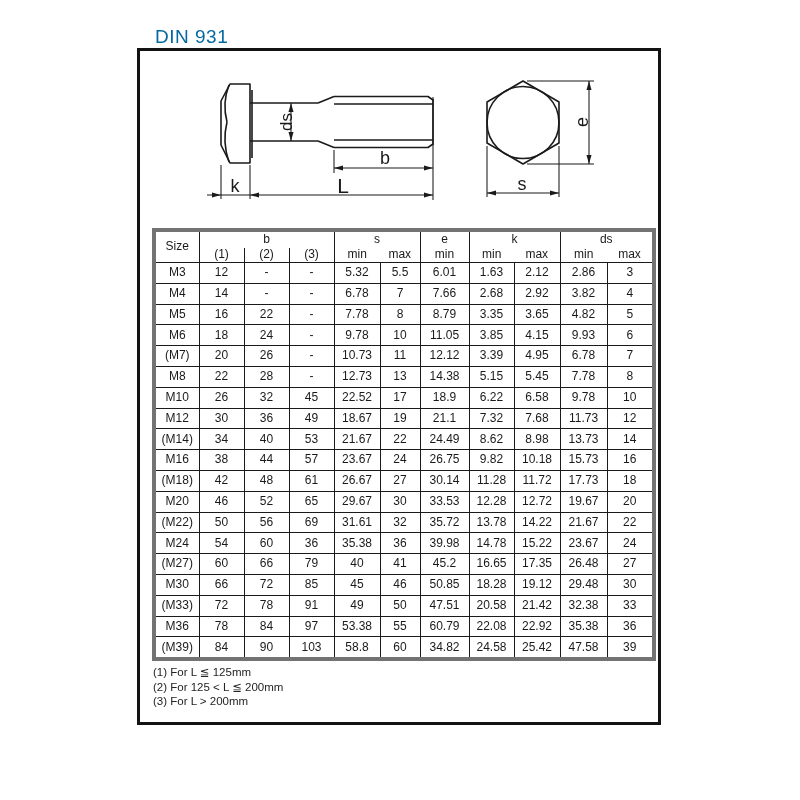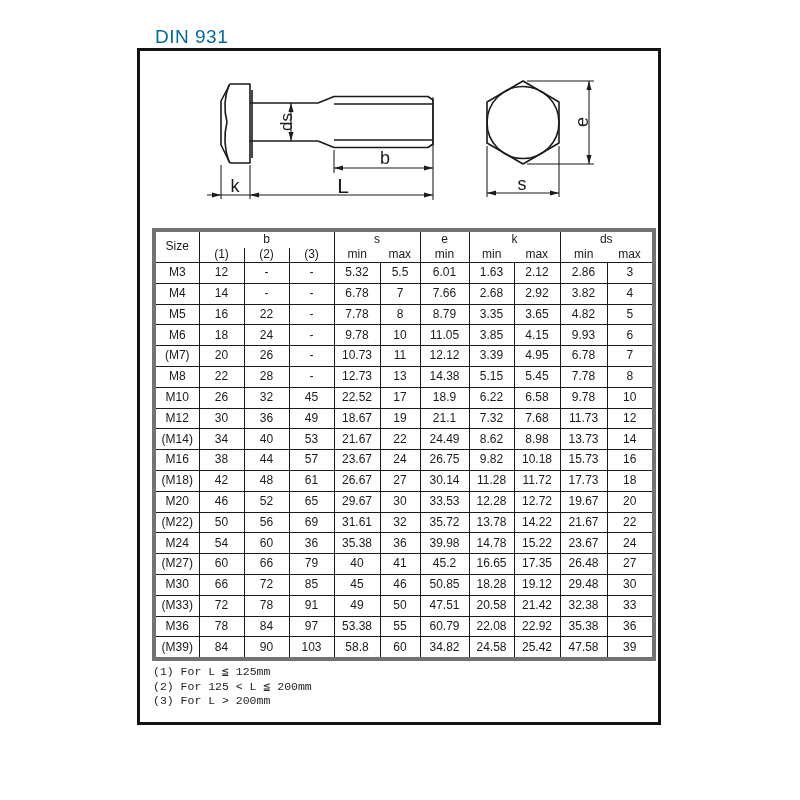--- a/index.html
+++ b/index.html
@@ -37,21 +37,21 @@
     overflow:hidden;white-space:nowrap;
   }
   table.spec thead tr.r1 th{height:16px;}
   table.spec thead tr.r2 th{height:14px;border-top-style:hidden;}
   table.spec thead th.grp{border-bottom-style:hidden;}
   table.spec thead th.nol{border-left-style:hidden;}
   table.spec tbody td{height:19.8px;}
 
   .footnotes{
     position:absolute;left:153px;top:665px;
-    font-size:11.5px;line-height:14.6px;color:#242424;font-family:Liberation Mono, monospace;
+    font-size:11.5px;line-height:14.6px;color:#242424;
   }
 </style>
 </head>
 <body>
 
 <div class="title">DIN 931</div>
 
 <div class="frame"></div>
 
 <svg class="drawing" width="518" height="160" viewBox="140 51 518 160">

